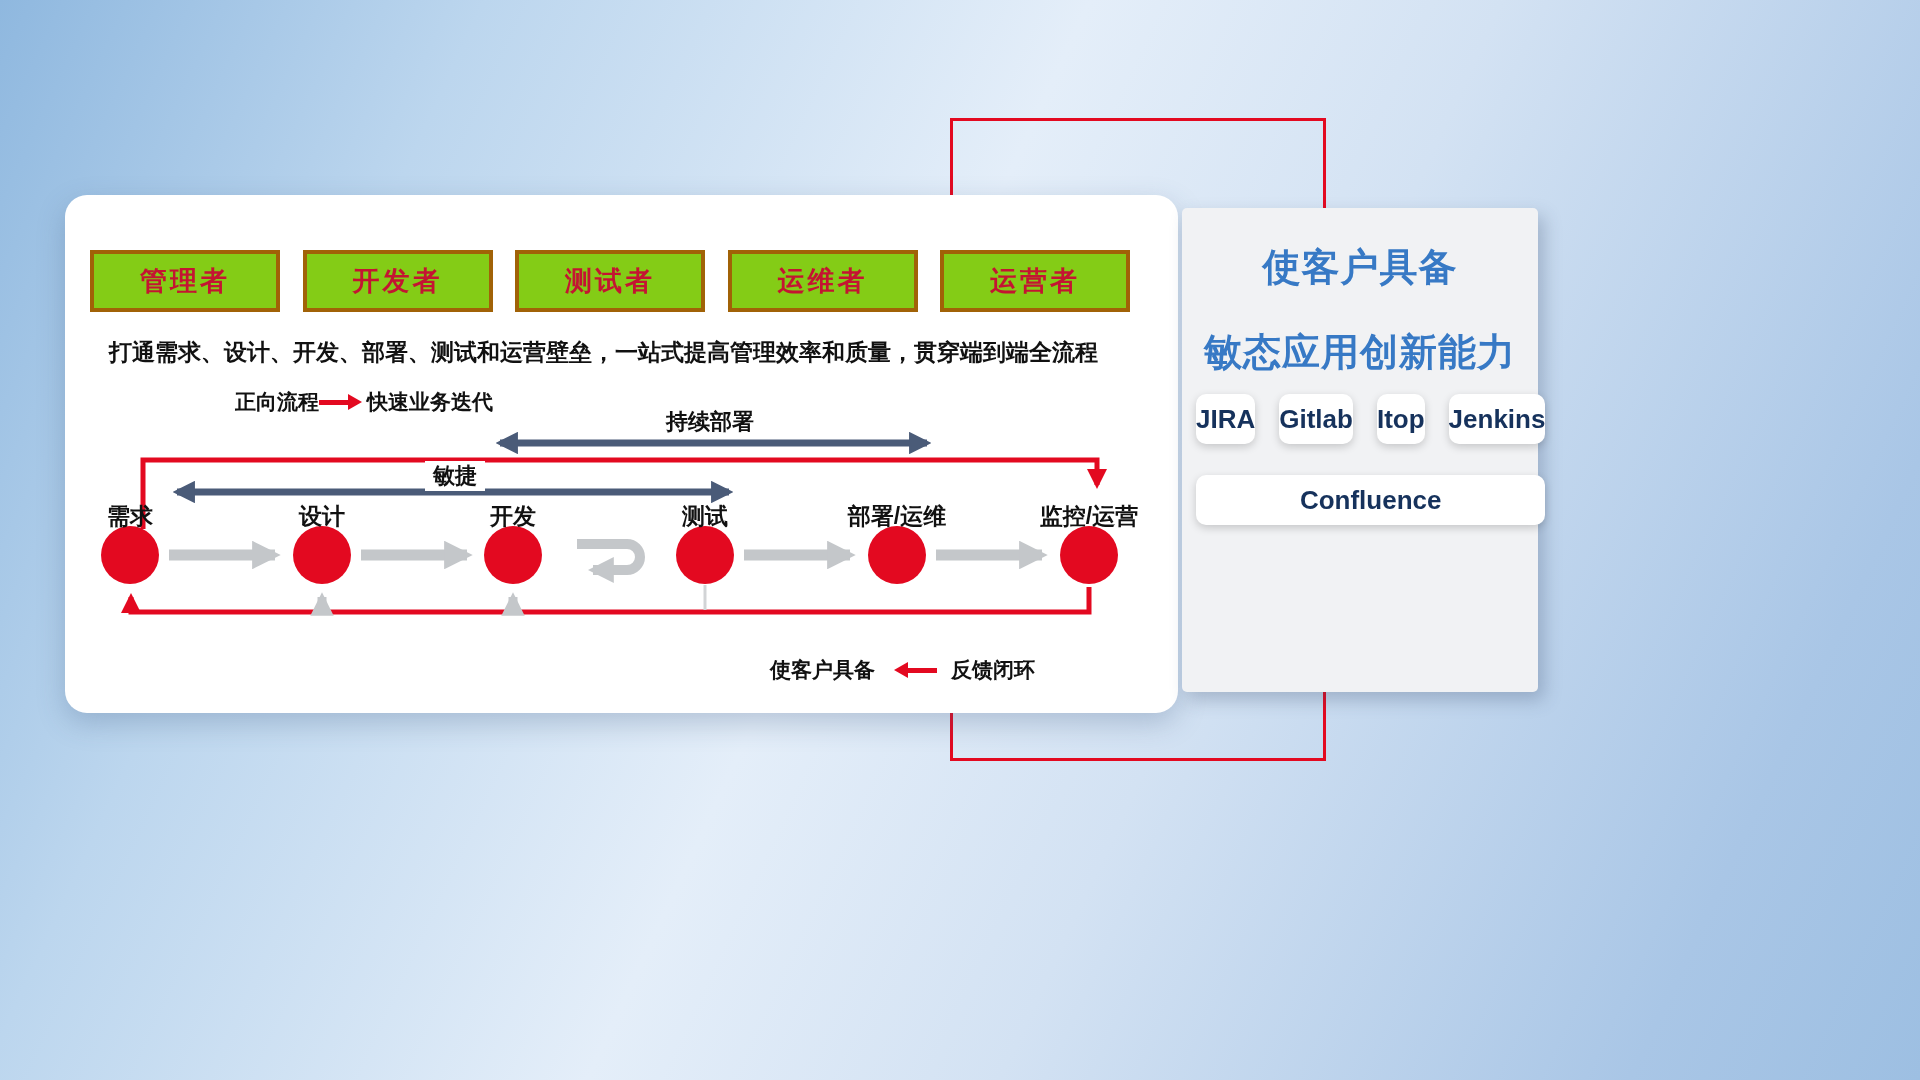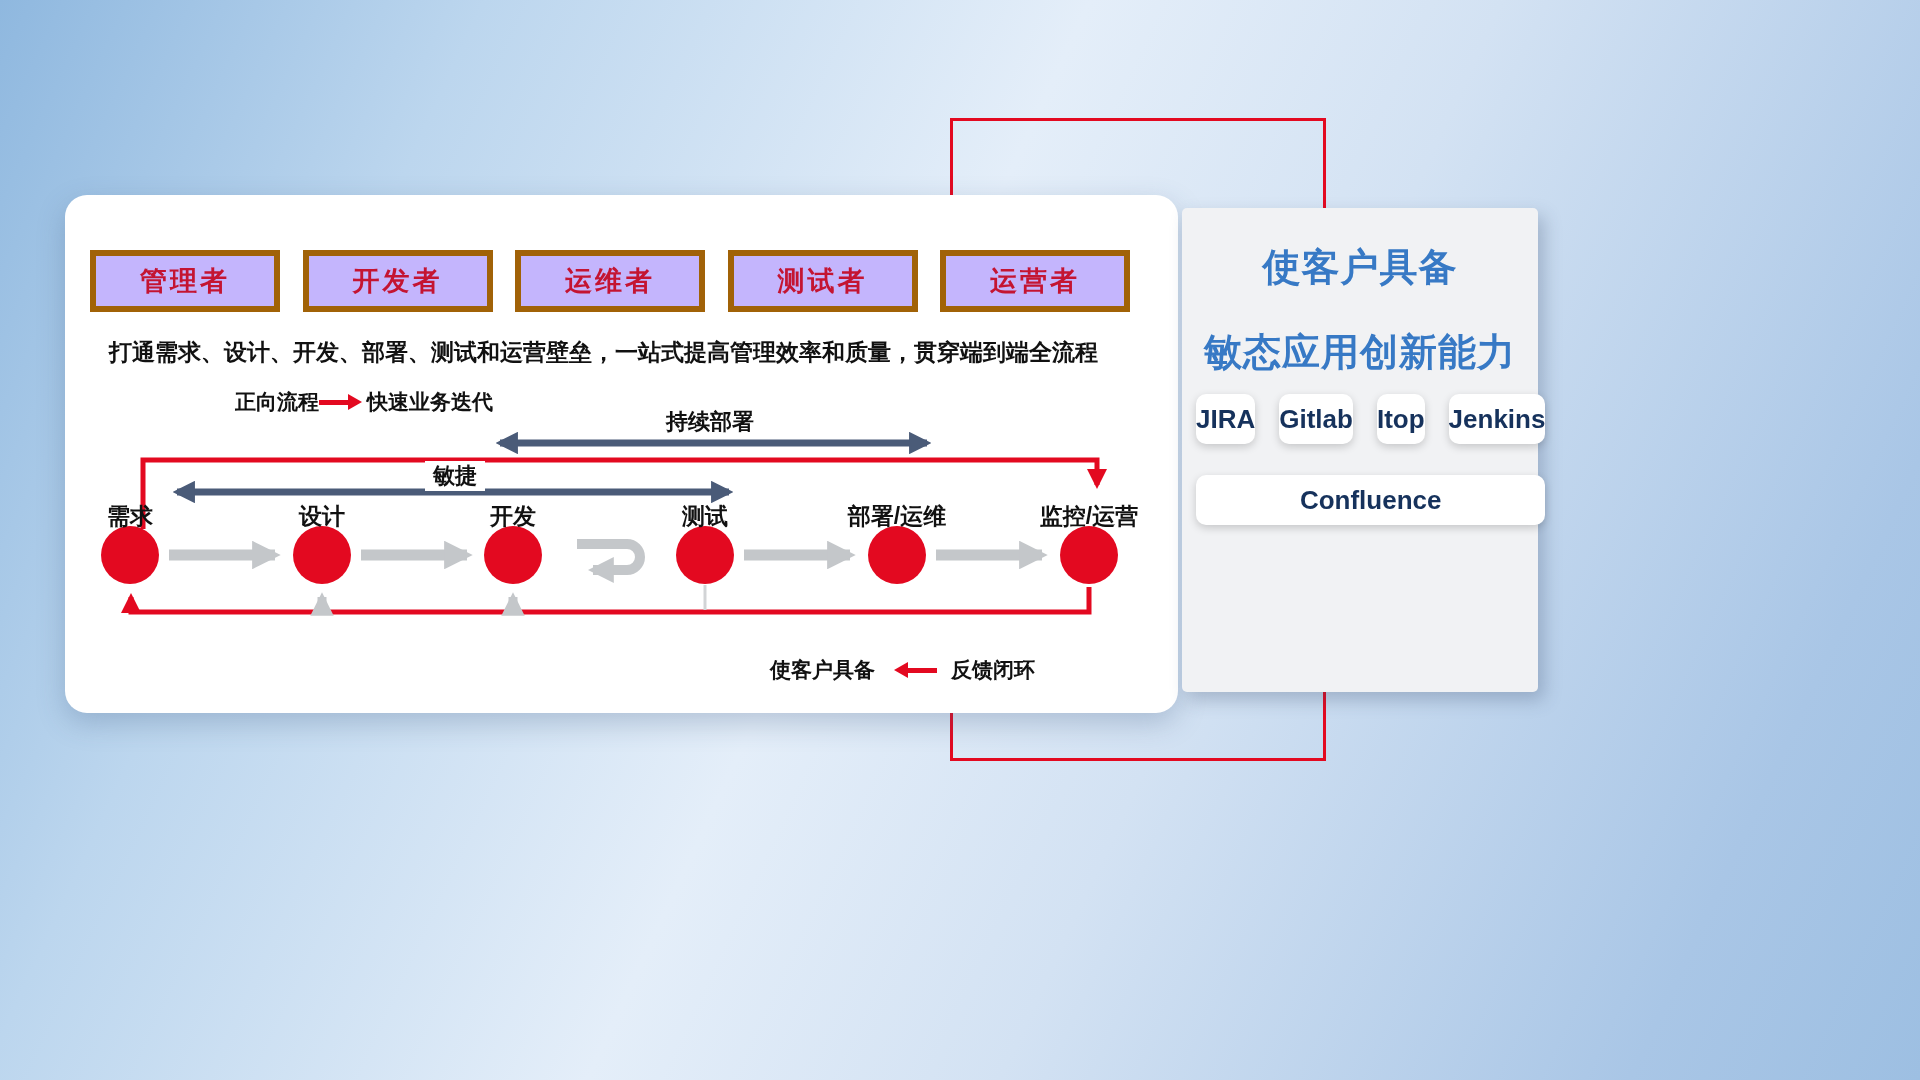--- a/index.html
+++ b/index.html
@@ -22,21 +22,21 @@
     position:absolute; left:65px; top:195px; width:1113px; height:518px;
     background:#ffffff; border-radius:22px; z-index:2;
     box-shadow:0 10px 28px rgba(60,90,130,.28);
   }
 
   .roles-row {
     position:absolute; left:25px; top:55px; width:1040px;
     display:flex; justify-content:space-between;
   }
   .role-box {
-    width:190px; height:62px; border:6px solid #a16207; background:#c4b5fd;
+    width:190px; height:62px; border:4px solid #a16207; background:#84cc16;
     display:flex; align-items:center; justify-content:center;
     font-size:27px; font-weight:bold; color:#c41432; letter-spacing:3px;
   }
 
   .description {
     position:absolute; left:44px; top:142px; width:1050px;
     font-size:23px; font-weight:bold; color:#111; white-space:nowrap;
   }
 
   .legend-forward {
@@ -103,22 +103,22 @@
 
 <div class="canvas">
 
   <div class="red-frame"></div>
 
   <div class="white-panel">
 
     <div class="roles-row">
       <div class="role-box">管理者</div>
       <div class="role-box">开发者</div>
+      <div class="role-box">测试者</div>
       <div class="role-box">运维者</div>
-      <div class="role-box">测试者</div>
       <div class="role-box">运营者</div>
     </div>
 
     <div class="description">打通需求、设计、开发、部署、测试和运营壁垒，一站式提高管理效率和质量，贯穿端到端全流程</div>
 
     <div class="legend-forward">
       <span>正向流程</span>
       <span class="arrow-right-glyph"></span>
       <span>快速业务迭代</span>
     </div>

